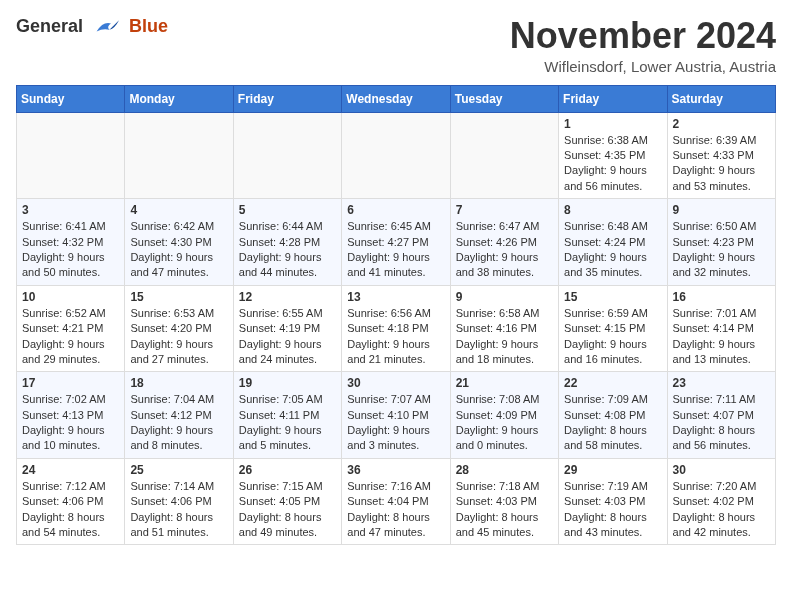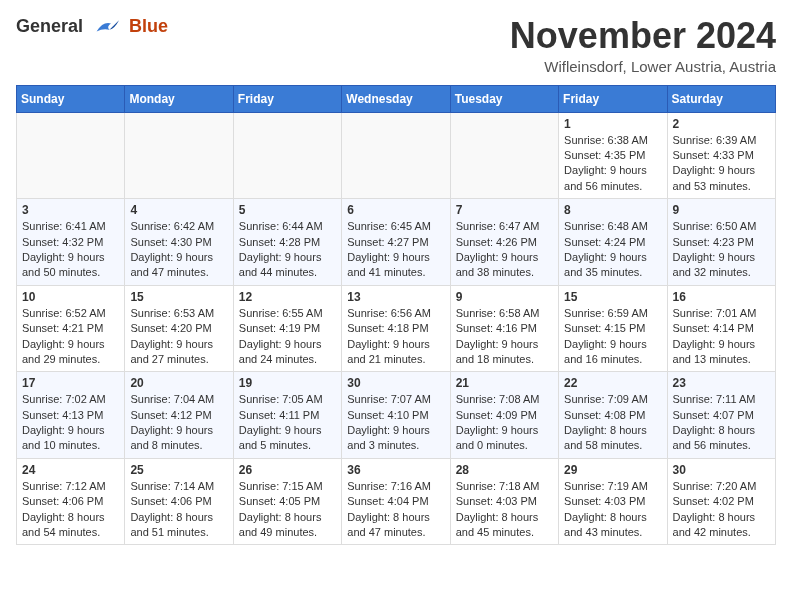--- a/index.html
+++ b/index.html
@@ -205,21 +205,21 @@
           <span class="day-number">16</span>
           <div class="day-info">Sunrise: 7:01 AM<br>Sunset: 4:14 PM<br>Daylight: 9 hours and 13 minutes.</div>
         </td>
       </tr>
       <tr>
         <td>
           <span class="day-number">17</span>
           <div class="day-info">Sunrise: 7:02 AM<br>Sunset: 4:13 PM<br>Daylight: 9 hours and 10 minutes.</div>
         </td>
         <td>
-          <span class="day-number">20</span>
+          <span class="day-number">18</span>
           <div class="day-info">Sunrise: 7:04 AM<br>Sunset: 4:12 PM<br>Daylight: 9 hours and 8 minutes.</div>
         </td>
         <td>
           <span class="day-number">19</span>
           <div class="day-info">Sunrise: 7:05 AM<br>Sunset: 4:11 PM<br>Daylight: 9 hours and 5 minutes.</div>
         </td>
         <td>
           <span class="day-number">30</span>
           <div class="day-info">Sunrise: 7:07 AM<br>Sunset: 4:10 PM<br>Daylight: 9 hours and 3 minutes.</div>
         </td>

